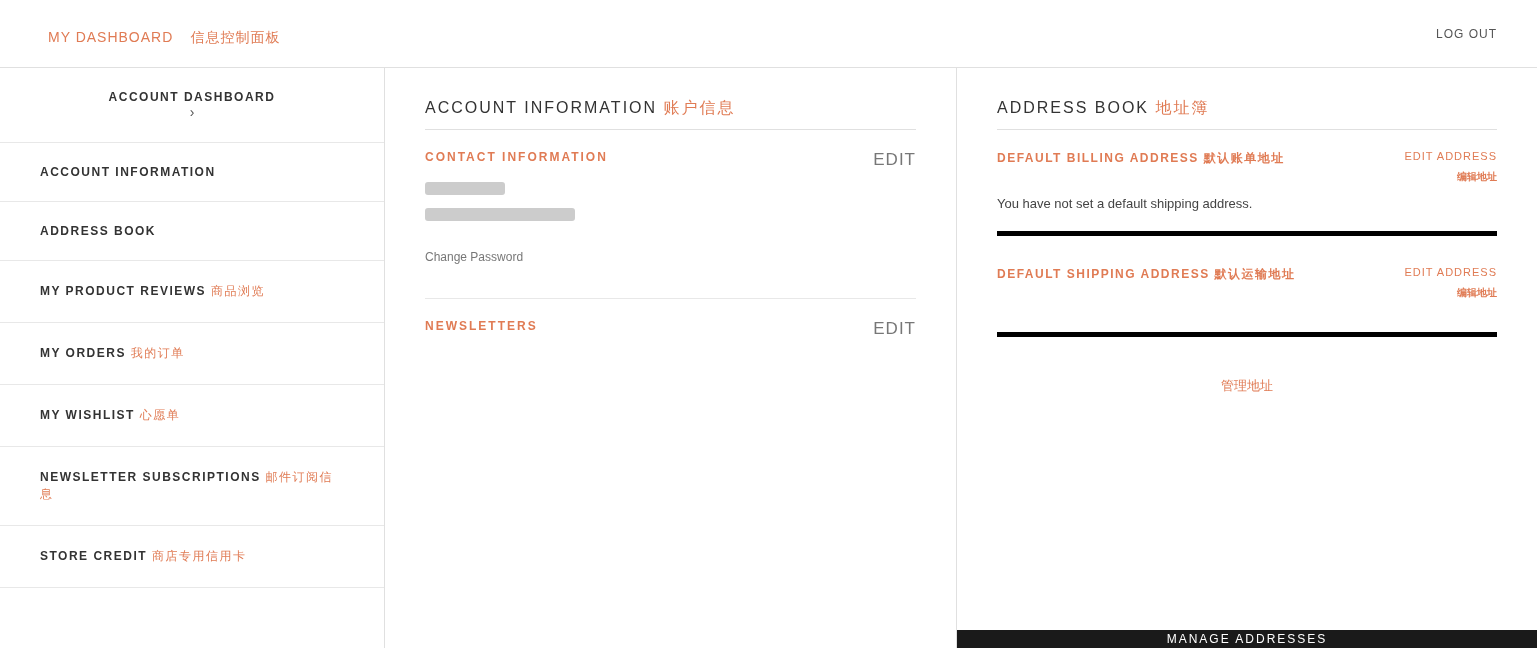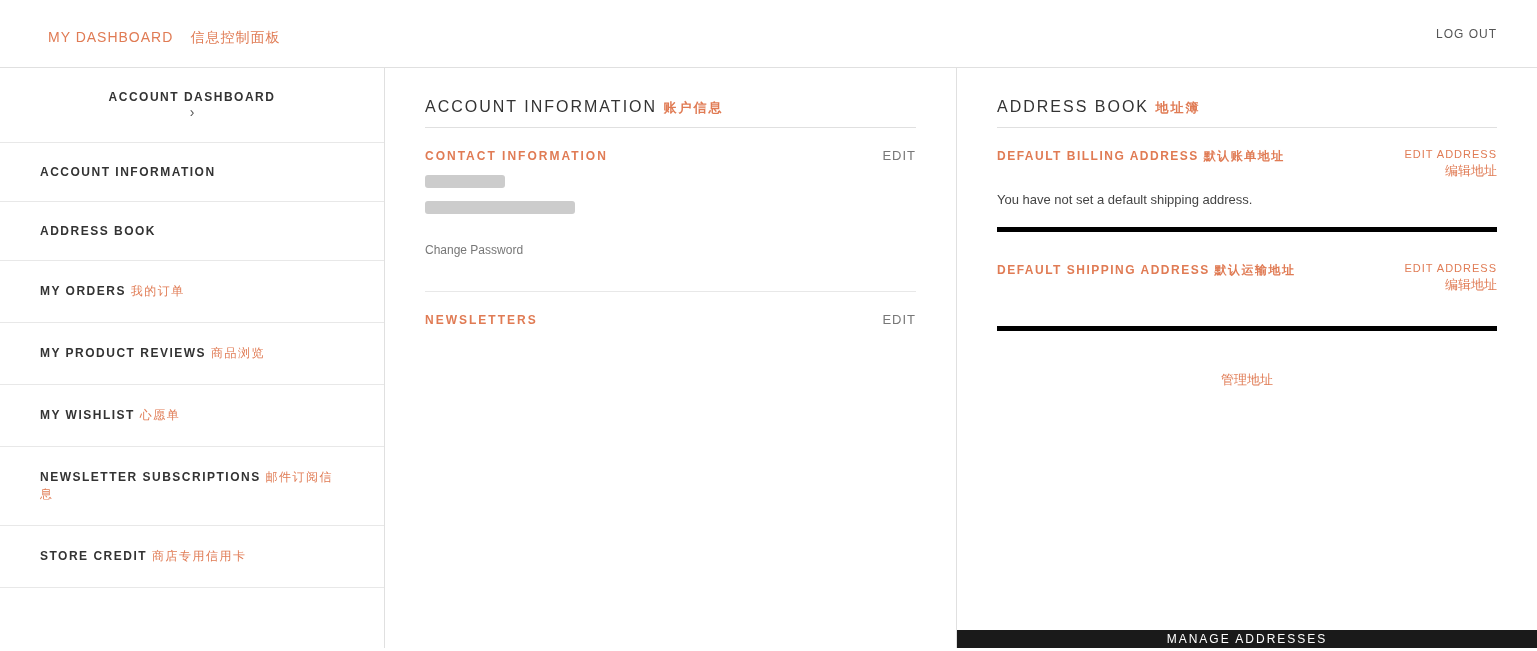--- a/index.html
+++ b/index.html
@@ -89,42 +89,42 @@
       font-weight: normal;
       letter-spacing: 2px;
       text-transform: uppercase;
       color: #333;
       margin-bottom: 20px;
       padding-bottom: 10px;
       border-bottom: 1px solid #e0e0e0;
     }
     .panel-title .cn {
       color: #e07b54;
-      font-size: 13px;
-      font-weight: bold;
+      font-size: 16px;
+      font-weight: normal;
     }
 
     .section {
       margin-bottom: 30px;
     }
     .section-header {
       display: flex;
       justify-content: space-between;
-      align-items: center;
+      align-items: flex-start;
       margin-bottom: 12px;
     }
     .section-title {
       font-size: 12px;
       font-weight: bold;
       letter-spacing: 2px;
       text-transform: uppercase;
       color: #e07b54;
     }
     .edit-link {
-      font-size: 13px;
+      font-size: 17px;
       letter-spacing: 1px;
       color: #777;
       text-decoration: none;
       text-transform: uppercase;
       cursor: pointer;
     }
     .section-content {
       font-size: 13px;
       color: #444;
       line-height: 1.7;
@@ -186,23 +186,24 @@
     .edit-address-link .en {
       display: block;
       font-size: 11px;
       letter-spacing: 1px;
       color: #e07b54;
       text-transform: uppercase;
       text-decoration: none;
     }
     .edit-address-link .cn {
       display: block;
-      font-size: 13px;
-      color: #e07b54;
-      margin-top: 2px;
+      font-size: 10px;
+      color: #e07b54;
+      margin-top: 8px;
+      font-weight: bold;
     }
     .address-text {
       font-size: 13px;
       color: #444;
     }
     .manage-link {
       text-align: center;
       margin-top: 10px;
       padding: 10px 0;
     }
@@ -250,29 +251,29 @@
     <div class="sidebar-item">
       <span class="sidebar-item-label">ACCOUNT INFORMATION</span>
     </div>
 
     <div class="sidebar-item">
       <span class="sidebar-item-label">ADDRESS BOOK</span>
     </div>
 
     <div class="sidebar-item">
       <span class="sidebar-item-label">
+        <span>MY PRODUCT REVIEWS</span>
+        <span class="cn">商品浏览</span>
+      </span>
+    </div>
+
+    <div class="sidebar-item">
+      <span class="sidebar-item-label">
         <span>MY ORDERS</span>
         <span class="cn">我的订单</span>
-      </span>
-    </div>
-
-    <div class="sidebar-item">
-      <span class="sidebar-item-label">
-        <span>MY PRODUCT REVIEWS</span>
-        <span class="cn">商品浏览</span>
       </span>
     </div>
 
     <div class="sidebar-item">
       <span class="sidebar-item-label">
         <span>MY WISHLIST</span>
         <span class="cn">心愿单</span>
       </span>
     </div>
 

